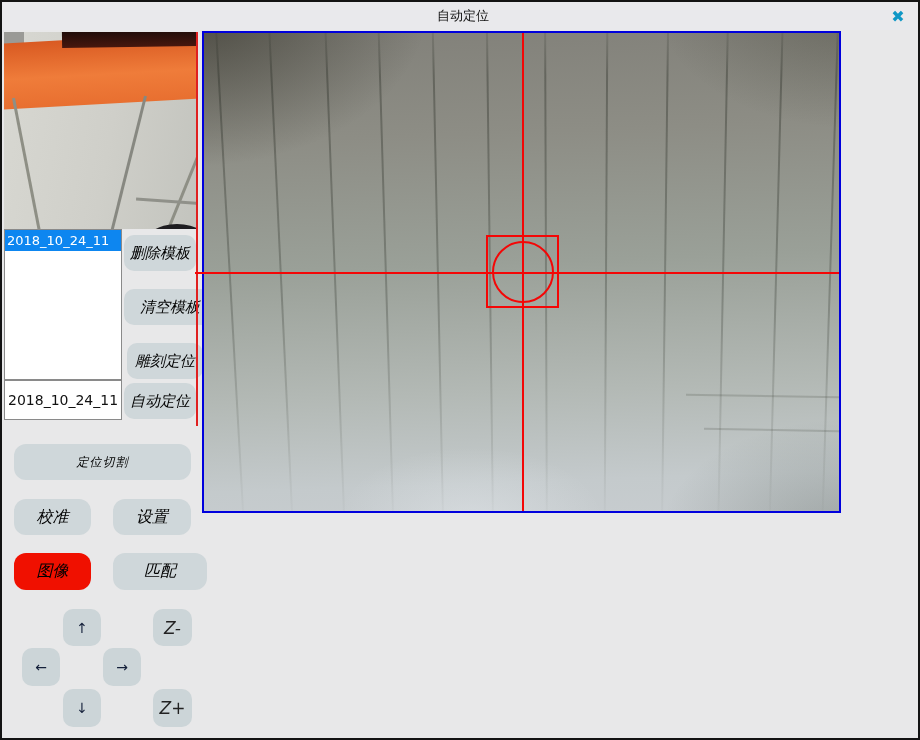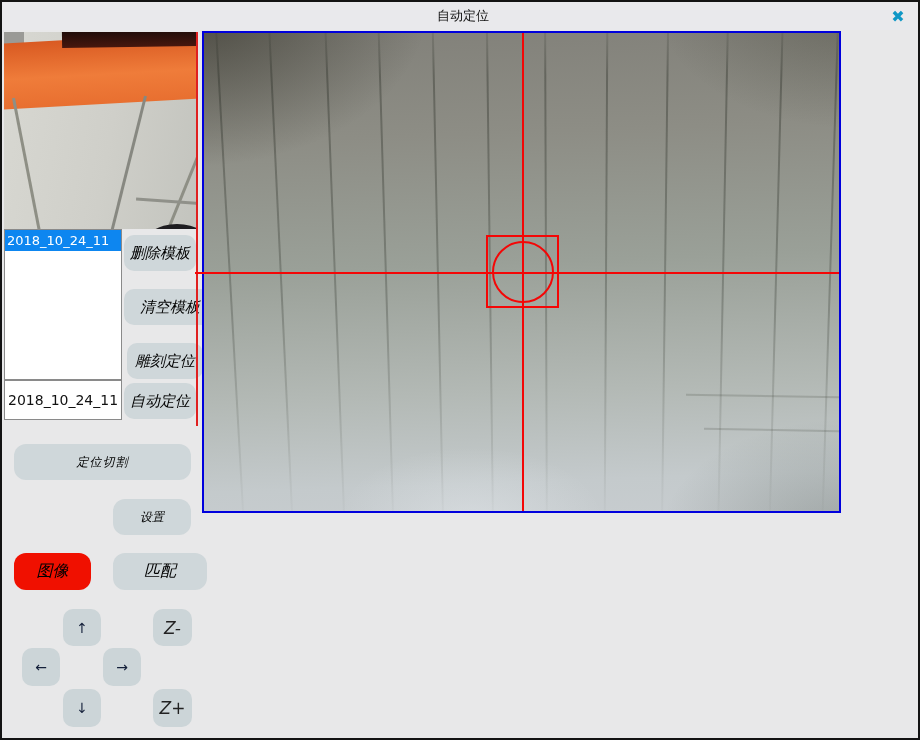--- a/index.html
+++ b/index.html
@@ -61,21 +61,21 @@
     user-select:none;
     font-style:italic;
   }
   .btn-del { left:122px; top:233px; width:72px; height:36px; }
   .btn-clr { left:122px; top:287px; width:92px; height:36px; }
   .btn-eng { left:125px; top:341px; width:76px; height:36px; }
   .btn-add { left:122px; top:381px; width:72px; height:36px; }
 
   .btn-poscut { left:12px; top:442px; width:177px; height:36px; border-radius:12px; font-size:12px; letter-spacing:1px; }
   .btn-cal { left:12px; top:497px; width:77px; height:36px; border-radius:12px; font-size:16px; }
-  .btn-set { left:111px; top:497px; width:78px; height:36px; border-radius:12px; font-size:12px; }
+  .btn-set { left:111px; top:497px; width:78px; height:36px; border-radius:12px; font-size:16px; }
   .btn-img { left:12px; top:551px; width:77px; height:37px; border-radius:12px; font-size:16px; background:#f01000; color:#000; }
   .btn-match { left:111px; top:551px; width:94px; height:37px; border-radius:12px; font-size:16px; }
 
   .jog { border-radius:10px; font-size:14px; color:#14203a; background:#ccd5d8; }
   .jog-up { left:61px; top:607px; width:38px; height:37px; }
   .jog-zm { left:151px; top:607px; width:39px; height:37px; font-size:17px; color:#222; }
   .jog-left { left:20px; top:646px; width:38px; height:38px; }
   .jog-right { left:101px; top:646px; width:38px; height:38px; }
   .jog-down { left:61px; top:687px; width:38px; height:38px; }
   .jog-zp { left:151px; top:687px; width:39px; height:38px; font-size:17px; color:#222; }
@@ -145,20 +145,21 @@
   </div>
 
   <input class="tpl-input" type="text" value="2018_10_24_11" style="">
 
   <div class="btn btn-del">删除模板</div>
   <div class="btn btn-clr">清空模板</div>
   <div class="btn btn-eng">雕刻定位</div>
   <div class="btn btn-add">自动定位</div>
 
   <div class="btn btn-poscut">定位切割</div>
+  <div class="btn btn-cal">校准</div>
   <div class="btn btn-set">设置</div>
   <div class="btn btn-img">图像</div>
   <div class="btn btn-match">匹配</div>
 
   <div class="btn jog jog-up">↑</div>
   <div class="btn jog jog-zm">Z-</div>
   <div class="btn jog jog-left">←</div>
   <div class="btn jog jog-right">→</div>
   <div class="btn jog jog-down">↓</div>
   <div class="btn jog jog-zp">Z+</div>

